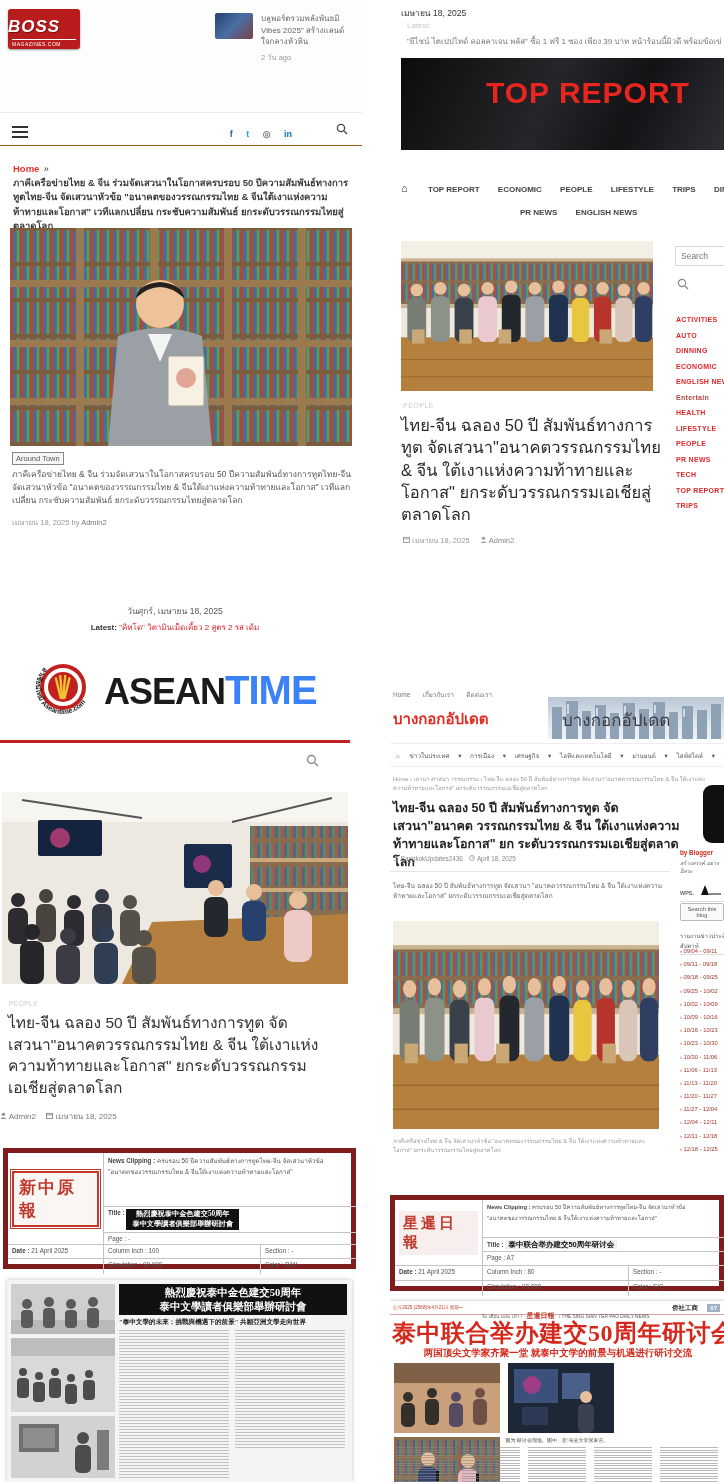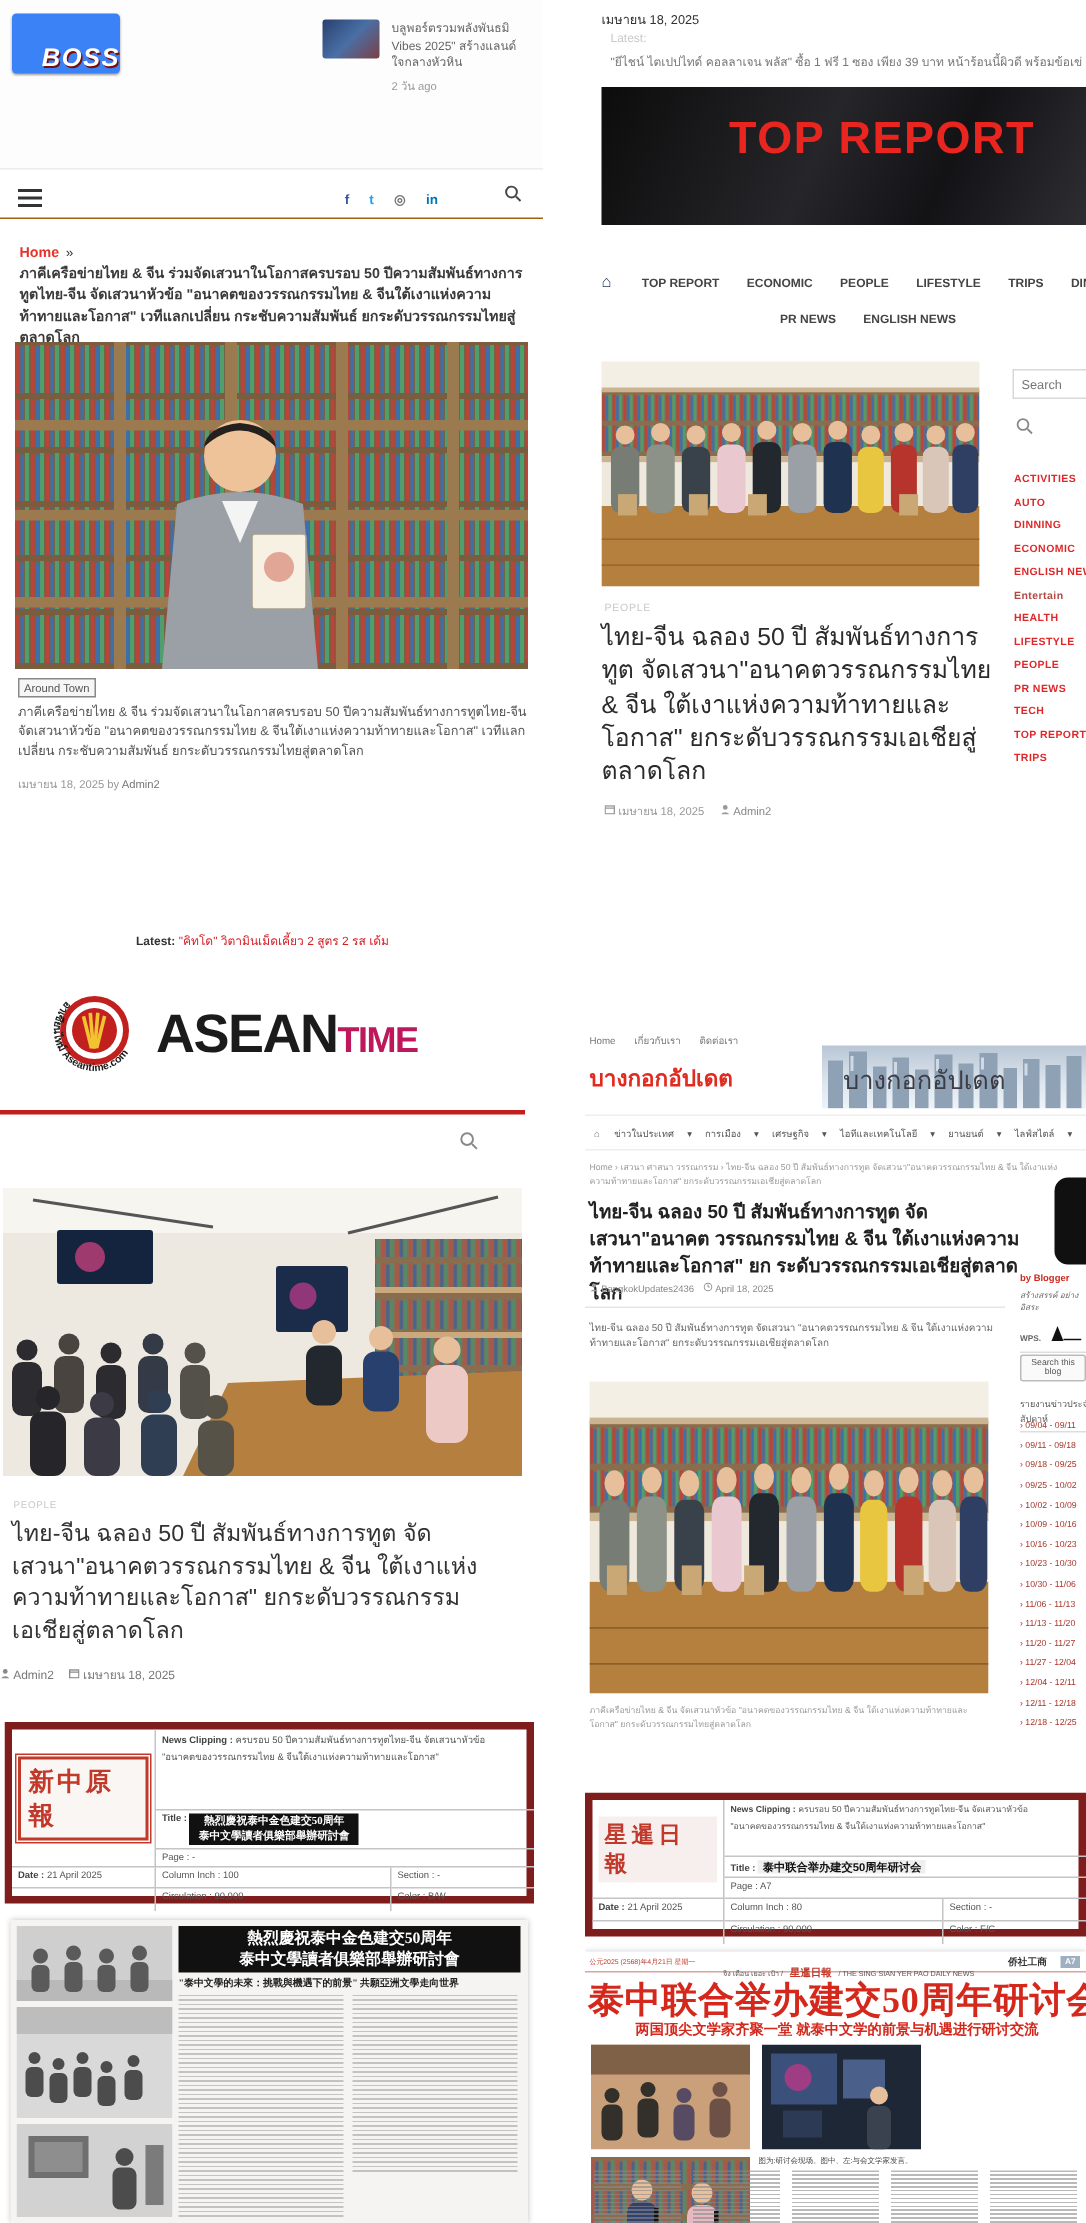--- a/index.html
+++ b/index.html
@@ -4,22 +4,22 @@
 <style>
   * { margin:0; padding:0; box-sizing:border-box; }
   html,body { background:#fff; }
   .canvas { position:relative; width:724px; height:1482px; overflow:hidden;
             font-family:"Liberation Sans", sans-serif; background:#fff; color:#333; }
   .panel { position:absolute; overflow:hidden; background:#fff; }
   .abs { position:absolute; }
   a, .lnk { cursor:pointer; text-decoration:none; }
 
   
-  .boss-logo { background:#3b82f6; border-radius:3px; box-shadow:0 1px 2px rgba(0,0,0,.4);
-               text-align:right; padding-top:20px; }
+  .boss-logo { background:#b91c1c; border-radius:3px; box-shadow:0 1px 2px rgba(0,0,0,.4);
+               text-align:left; padding-top:8px; }
   .boss-logo .b1 { font-style:italic; font-weight:900; font-size:17px; color:#fff;
                    letter-spacing:1px; text-shadow:1px 1px 0 #7a0d08; }
   .boss-logo .b2 { font-size:5px; color:#fff; letter-spacing:.5px; border-top:1px solid #fff;
                    margin:2px 4px 0; padding-top:1px; }
   .teaser { font-size:8px; color:#666; line-height:1.45; }
   .burger i { display:block; width:16px; height:2px; background:#333; margin:3px 0; }
   .soc { font-size:9px; font-weight:bold; margin-left:9px; }
   .crumb-home { color:#e5332a; font-weight:bold; font-size:9.5px; }
   .boss-headline { font-size:9.5px; font-weight:bold; color:#3a3a3a; line-height:1.5; }
   .tagbox { display:inline-block; border:1px solid #888; font-size:7.5px; color:#555; padding:1px 3px; background:#f6f6f6;}
@@ -33,21 +33,21 @@
            -webkit-text-stroke:1.5px #e8251f; }
   .tr-nav { font-size:8px; font-weight:bold; color:#444; }
   .tr-nav span { margin-right:16px; }
   .tr-cat { font-size:7px; font-weight:bold; color:#e0282a; letter-spacing:.3px; }
   .tr-headline { font-size:16.5px; color:#2b2b2b; line-height:1.35; font-weight:500; }
   .searchbox { border:1px solid #d8d8d8; font-size:8.5px; color:#777; padding:4px 5px; width:60px; background:#fff;}
   .pale { color:#c9c9c9; }
 
   
   .at-word1 { font-weight:900; font-size:36px; color:#1b1b1b; letter-spacing:-1px;}
-  .at-word2 { font-weight:900; font-size:24px; color:#be185d; letter-spacing:-1px;}
+  .at-word2 { font-weight:900; font-size:40px; color:#3b82f6; letter-spacing:-1px;}
   .at-rule { background:#c2201f; height:3px; }
   .at-headline { font-size:15.5px; color:#333; line-height:1.4; font-weight:500;}
 
   
   .bk-toplink { font-size:6.5px; color:#777; margin-right:8px; }
   .bk-logo { color:#e02b20; font-weight:bold; font-size:15px; }
   .bk-banner { background:linear-gradient(180deg,#b9c6d4 0%,#dde6ee 60%,#eef3f7 100%); }
   .bk-banner-text { font-size:17px; color:#3c3c44; font-weight:500; white-space:nowrap; }
   .bk-nav { font-size:6.3px; color:#555; }
   .bk-nav span { margin-right:7px; white-space:nowrap;}
@@ -258,20 +258,21 @@
       <span>เมษายน 18, 2025</span>
       <svg width="7" height="7" viewBox="0 0 8 8" style="margin-left:8px">
           <circle cx="4" cy="2.6" r="1.8" fill="#999"></circle>
           <path d="M0.6,8 Q4,4.6 7.4,8 Z" fill="#999"></path>
         </svg>
       <span class="lnk" style="color:#888">Admin2</span>
     </div>
   </section>
 
   <section class="panel" style="left:0;top:592px;width:350px;height:548px">
+    <div class="abs" style="left:0;top:12px;width:350px;text-align:center;font-size:8.5px;color:#555">วันศุกร์, เมษายน 18, 2025</div>
     <div class="abs at-latest" style="left:0;top:29px;width:350px;text-align:center;font-size:8px">
       <span style="font-weight:bold;color:#333">Latest:</span>
       <span class="lnk" style="color:#d32027">"คิทโด" วิตามินเม็ดเคี้ยว 2 สูตร 2 รส เด้ม</span>
     </div>
     <div class="abs" style="left:30px;top:62px;width:66px;height:66px">
       <svg width="66" height="66" viewBox="0 0 66 66">
         <defs>
             <path id="ringPath" d="M 33,6 A 27,27 0 1,0 33.01,6"></path>
           </defs>
         <circle cx="33" cy="33" r="21" fill="#fff" stroke="#c2201f" stroke-width="4"></circle>

